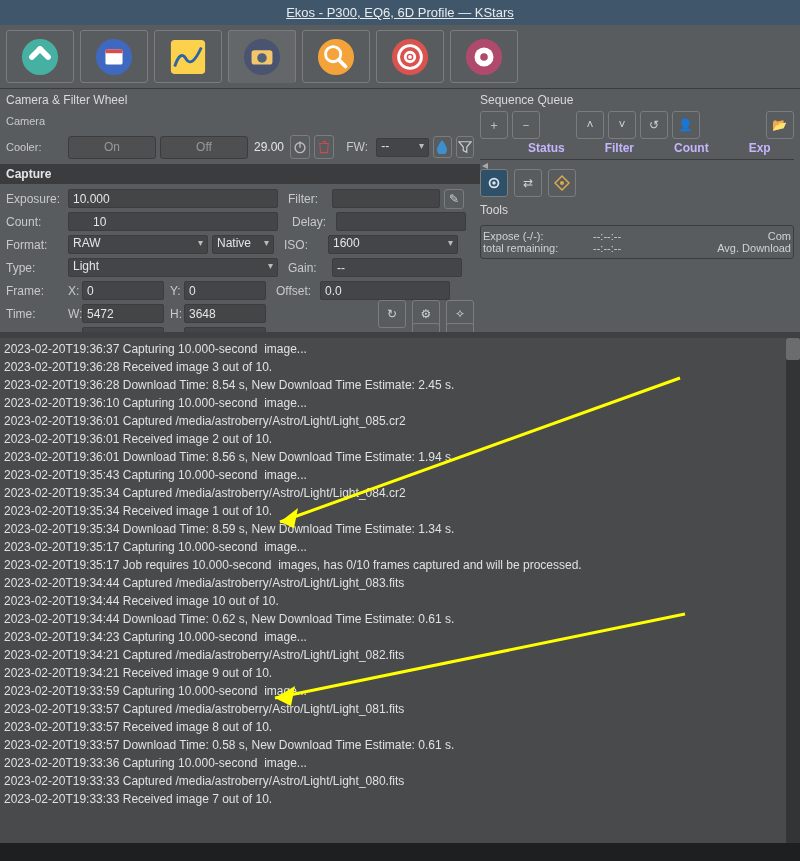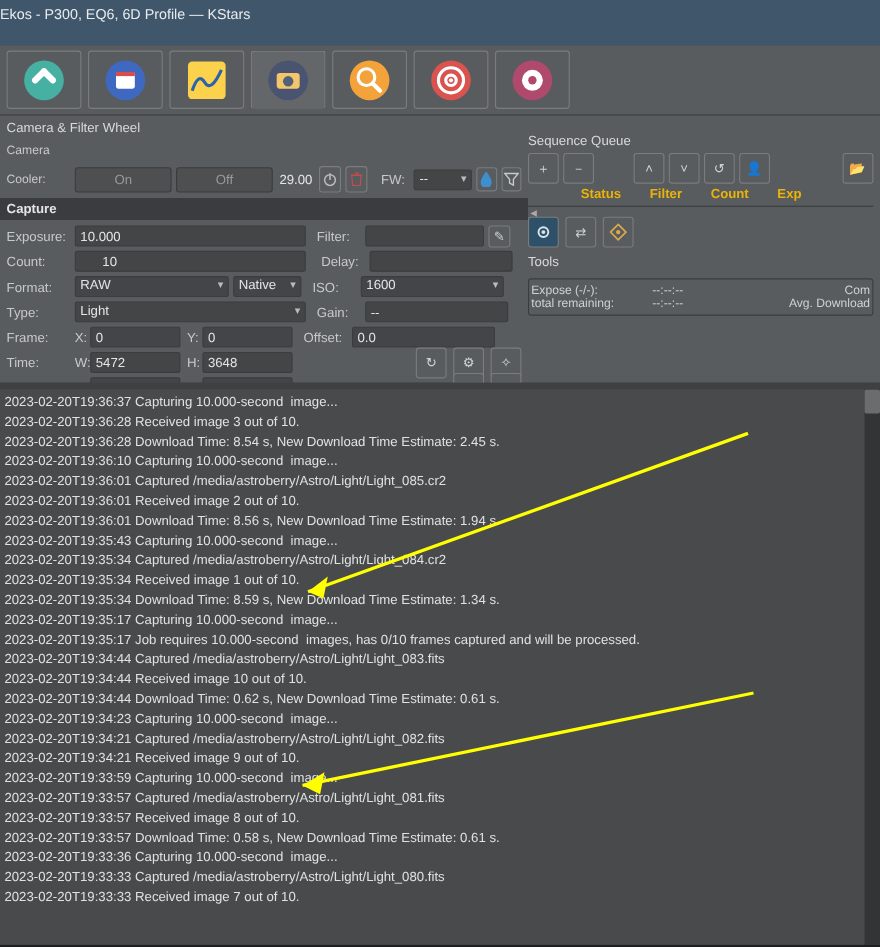--- a/index.html
+++ b/index.html
@@ -19,26 +19,27 @@
   body{
     margin:0;
     font:12px sans-serif;
     background:#1d1f20;
     color:var(--text-bright);
     width:800px;
     height:861px;
     overflow:hidden;
   }
   .titlebar{
-    height:41px;
+    height:25px;
     line-height:25px;
-    text-align:left;
+    text-align:center;
     background:#40576b;
     color:#e8ecef;
     font-size:13px;
+    text-decoration:underline;
   }
   .toolbar{
     display:flex;
     gap:6px;
     padding:5px 6px;
     background:var(--panel);
     border-bottom:1px solid var(--border);
   }
   .module-tab{
     width:68px;height:53px;
@@ -48,21 +49,21 @@
     display:flex;align-items:center;justify-content:center;
     cursor:pointer;
   }
   .module-tab.active{background:var(--tab-active);border-bottom:1px solid var(--tab-active);}
   .workarea{
     display:flex;
     background:var(--panel);
     height:243px;
   }
   .col-left{width:480px;padding:2px 6px 4px 6px;}
-  .col-right{flex:1;padding:2px 6px 4px 0;margin-top:12px;}
+  .col-right{flex:1;padding:2px 6px 4px 0;}
   .sec-title{
     color:#d9d9d9;font-size:12px;padding:2px 0 4px 0;
   }
   .row{display:flex;align-items:center;height:21px;margin-bottom:2px;}
   .lbl{color:var(--text);font-size:12px;flex:0 0 62px;}
   .lbl.sm{flex:0 0 44px;}
   .inp{
     background:var(--input);color:var(--text-bright);
     border:1px solid var(--border);height:19px;
     padding:0 4px;font-size:12px;border-radius:2px;
@@ -100,21 +101,21 @@
     color:#e0e1e2;
     padding:2px 4px;
     position:relative;
     border-top:6px solid #3e4041;
   }
   .log div{white-space:pre;}
   
   .arrow{position:absolute;pointer-events:none;}
   .arrow line{stroke:#ffff00;stroke-width:3;}
   .arrow polygon{fill:#ffff00;}
-  .queue-cols{display:flex;gap:26px;padding:2px 0 4px 48px;color:#eab308;font-weight:600;}
+  .queue-cols{display:flex;gap:40px;padding:2px 0 4px 48px;color:#c4b5fd;font-weight:600;}
   .tiny-icons{display:flex;gap:6px;padding:4px 0;}
   
   svg{display:block;}
   .scroll{width:14px;background:#323436;position:absolute;right:0;top:0;bottom:0}
   .scroll .thumb{position:absolute;top:0;width:100%;height:22px;background:#6a6c6e;border-radius:2px;}
 </style>
 </head>
 <body>
 
 <div class="titlebar">Ekos - P300, EQ6, 6D Profile — KStars</div>

